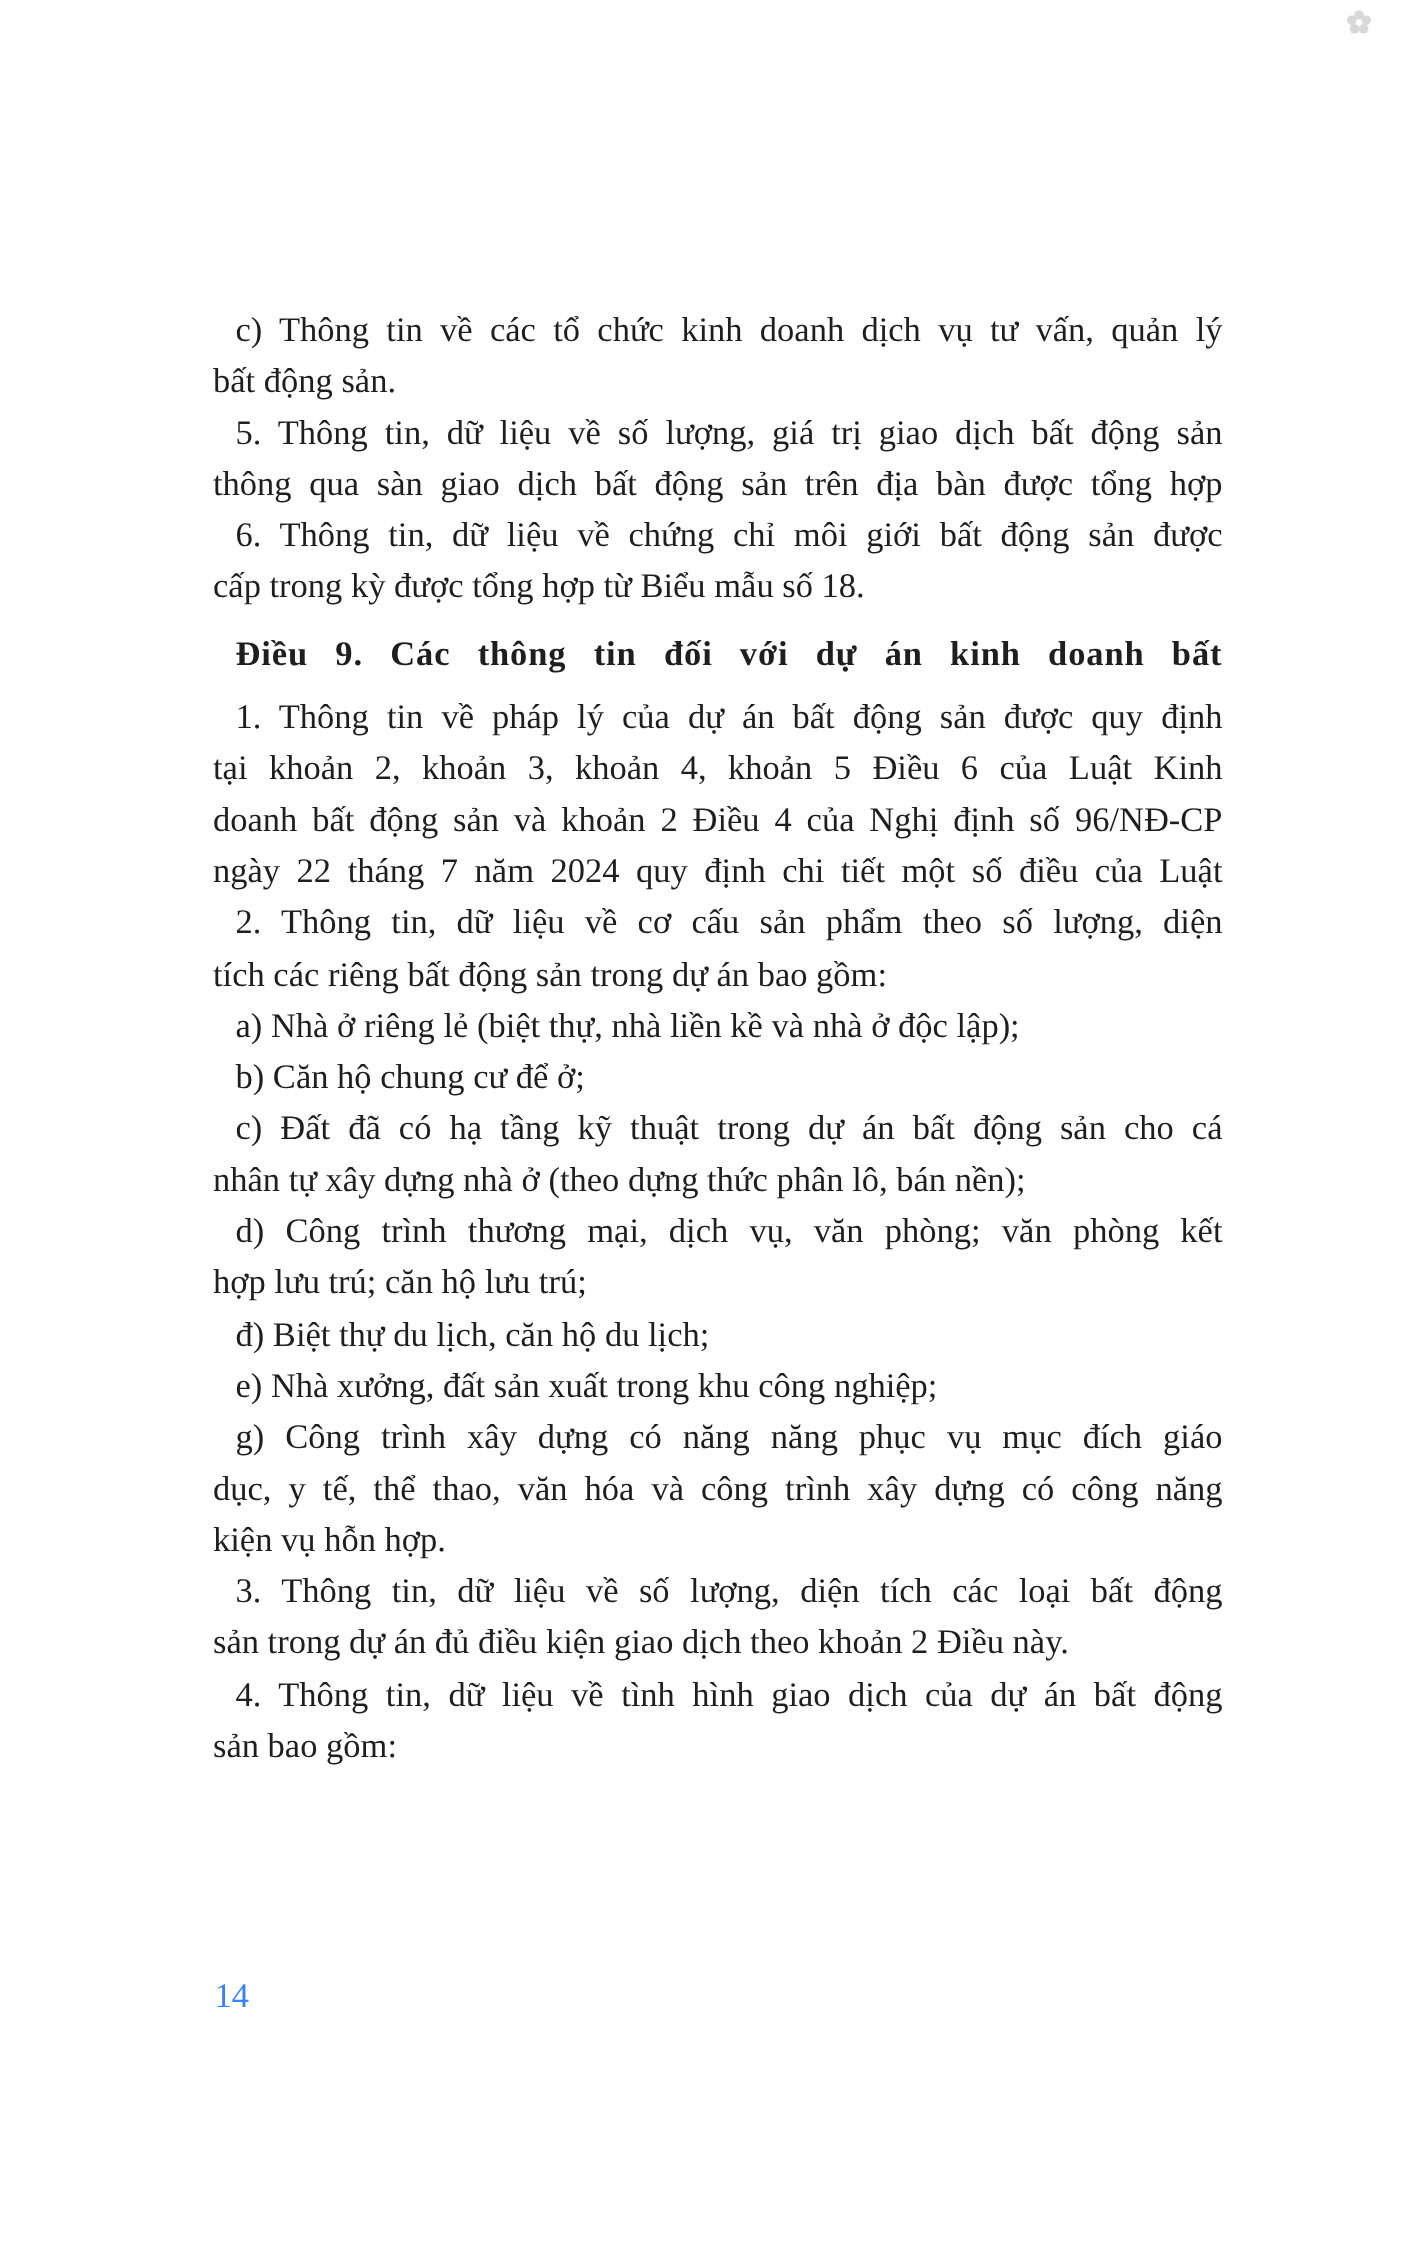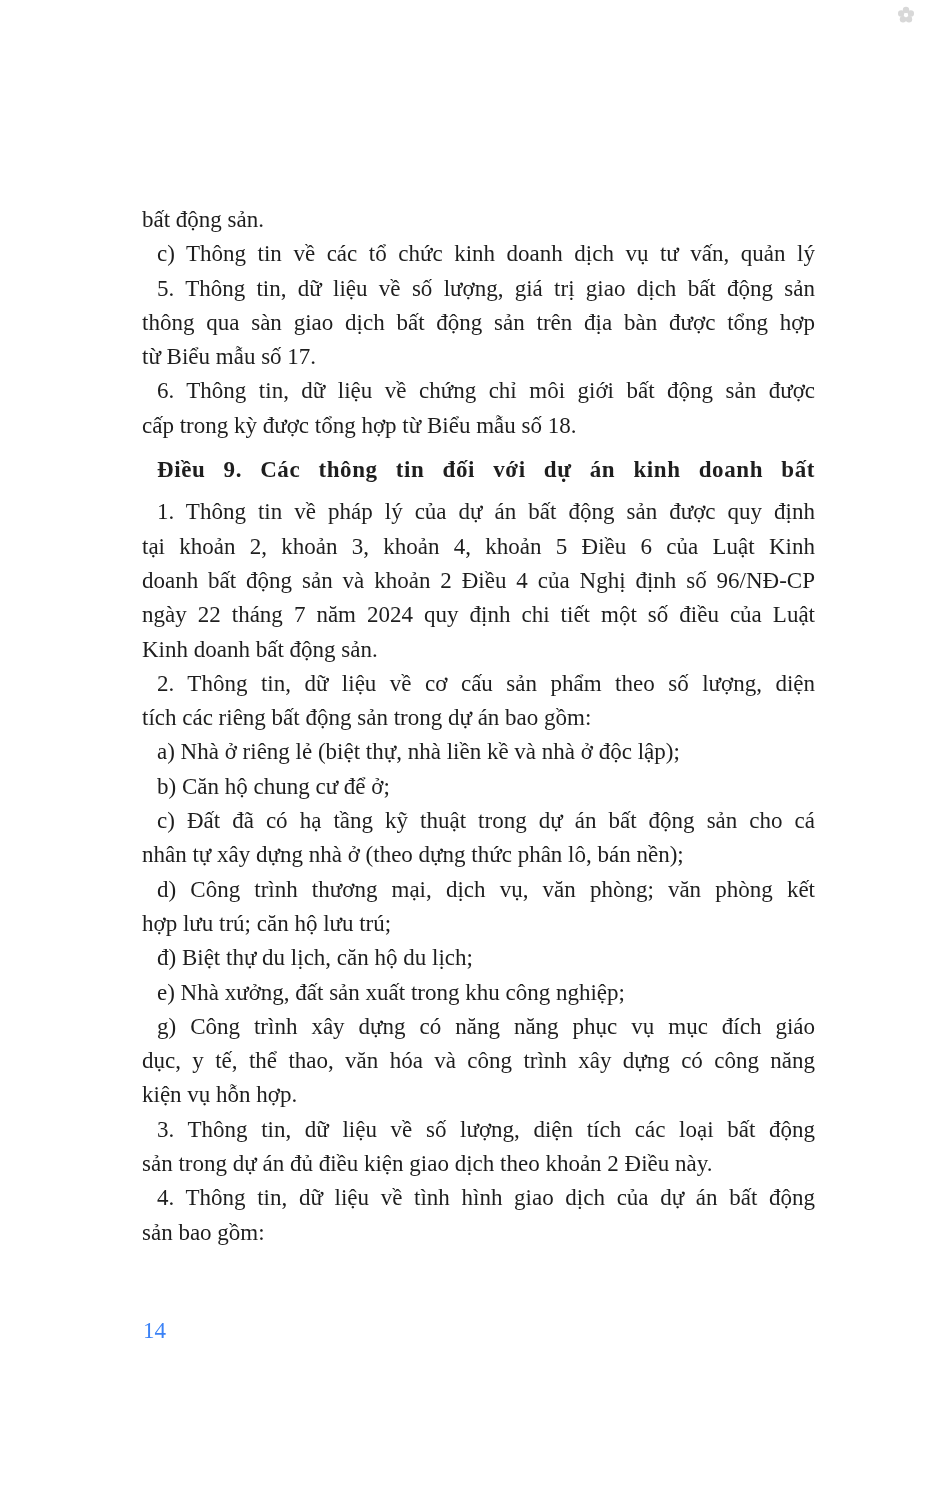--- a/index.html
+++ b/index.html
@@ -35,43 +35,41 @@
     <circle cx="12" cy="13.2" r="3.2"></circle>
     <circle cx="6" cy="13.2" r="3.2"></circle>
     <circle cx="4.2" cy="7.5" r="3.2"></circle>
   </g>
   <circle cx="9" cy="9" r="2" fill="#ffffff"></circle>
 </svg>
 
 <div class="page">
   <div id="top-block">
       <div>
+        <span class="line indent">c) Thông tin về các tổ chức kinh doanh dịch vụ tư vấn, quản lý</span>
         <span class="line end">bất động sản.</span>
-        <span class="line indent">c) Thông tin về các tổ chức kinh doanh dịch vụ tư vấn, quản lý</span>
       </div>
       <div>
         <span class="line indent">5. Thông tin, dữ liệu về số lượng, giá trị giao dịch bất động sản</span>
         <span class="line">thông qua sàn giao dịch bất động sản trên địa bàn được tổng hợp</span>
-        <span class="line end">từ Biểu mẫu số 17.</span>
       </div>
       <div>
         <span class="line indent">6. Thông tin, dữ liệu về chứng chỉ môi giới bất động sản được</span>
         <span class="line end">cấp trong kỳ được tổng hợp từ Biểu mẫu số 18.</span>
       </div>
     </div>
   <div class="heading" id="heading-block">
       <span class="line">Điều 9. Các thông tin đối với dự án kinh doanh bất</span>
     </div>
   <div id="bottom-block">
       <div>
         <span class="line indent">1. Thông tin về pháp lý của dự án bất động sản được quy định</span>
         <span class="line">tại khoản 2, khoản 3, khoản 4, khoản 5 Điều 6 của Luật Kinh</span>
         <span class="line">doanh bất động sản và khoản 2 Điều 4 của Nghị định số 96/NĐ-CP</span>
         <span class="line">ngày 22 tháng 7 năm 2024 quy định chi tiết một số điều của Luật</span>
-        <span class="line end">Kinh doanh bất động sản.</span>
       </div>
       <div>
         <span class="line indent">2. Thông tin, dữ liệu về cơ cấu sản phẩm theo số lượng, diện</span>
         <span class="line end">tích các riêng bất động sản trong dự án bao gồm:</span>
       </div>
       <div>
         <span class="line end indent">a) Nhà ở riêng lẻ (biệt thự, nhà liền kề và nhà ở độc lập);</span>
       </div>
       <div>
         <span class="line end indent">b) Căn hộ chung cư để ở;</span>

